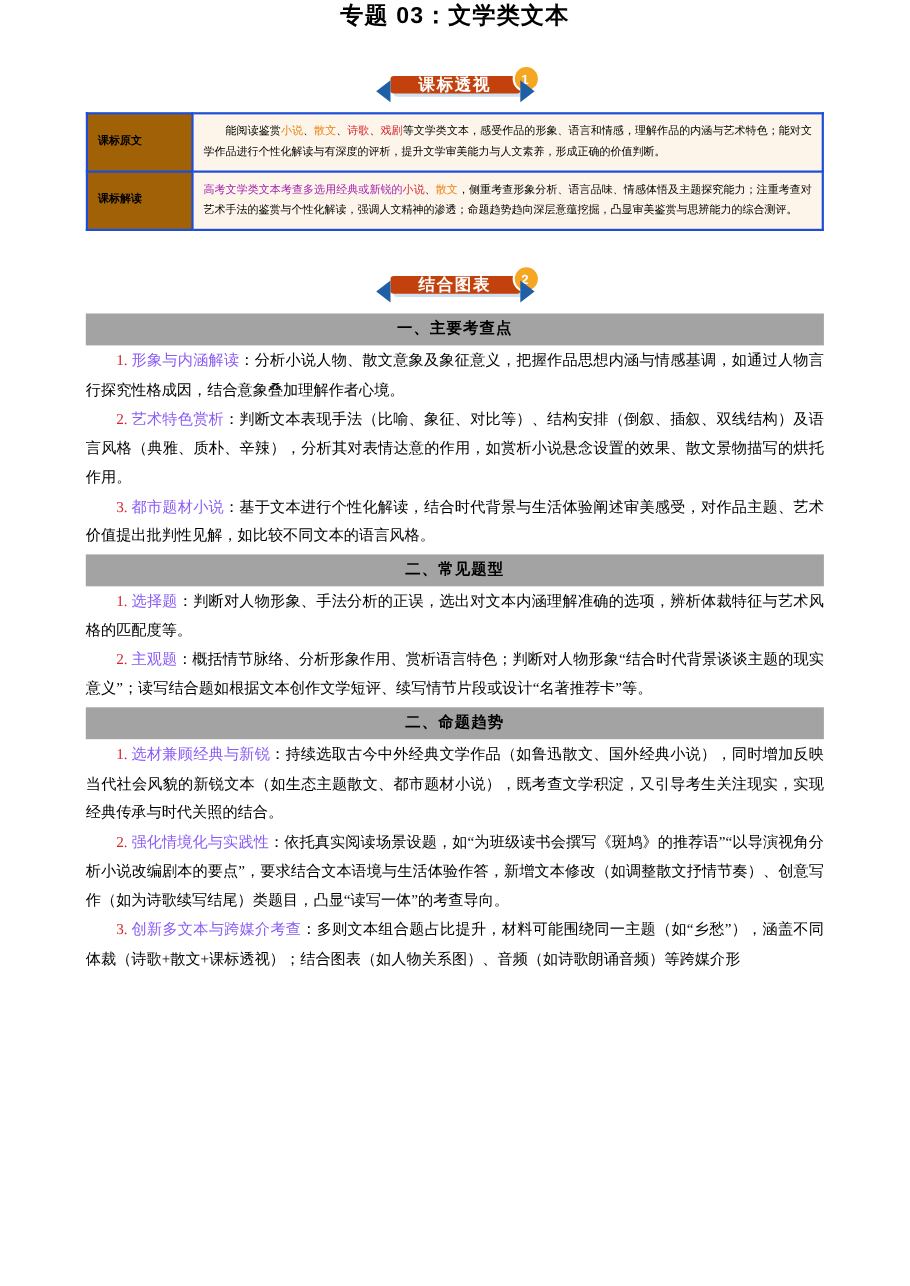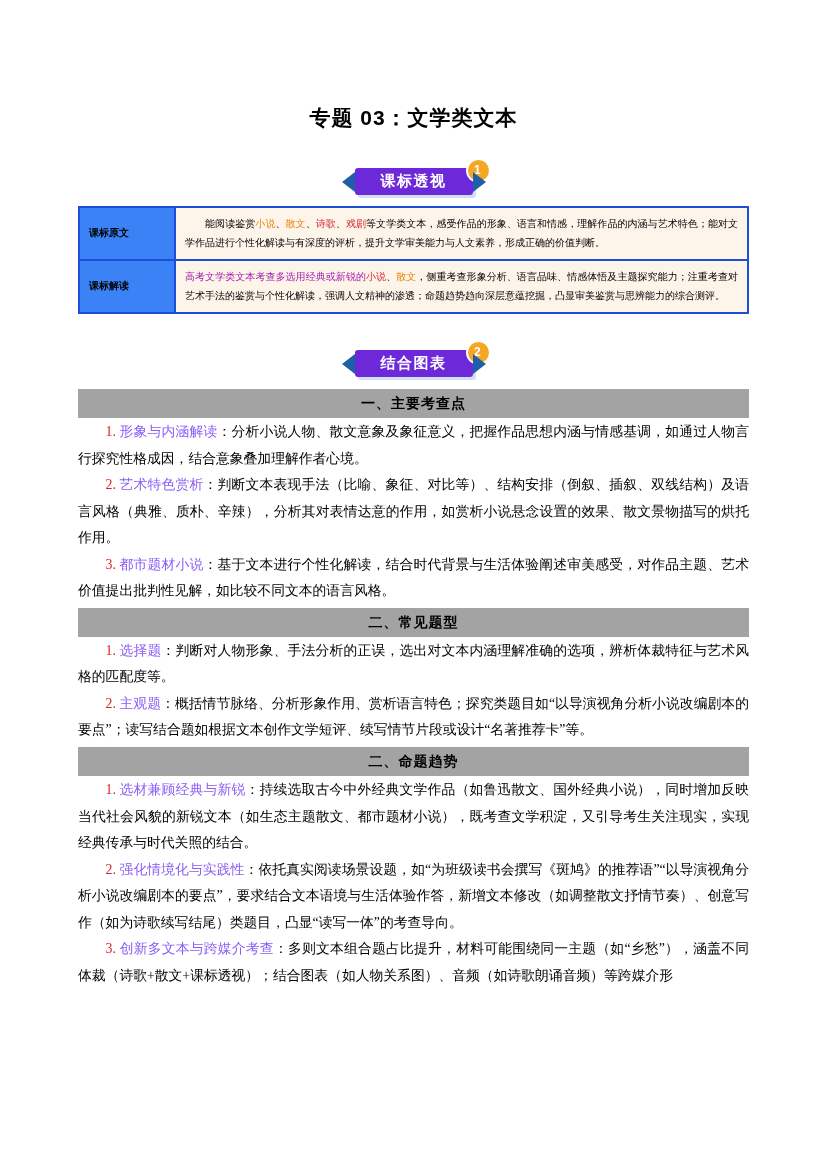--- a/index.html
+++ b/index.html
@@ -17,21 +17,20 @@
   .page {
     position: relative;
     width: 827px;
     height: 1169px;
     box-sizing: border-box;
     padding: 0 78px;
   }
 
   
   .doc-title {
-    margin-top: 104px;
     font-size: 21px;
     font-weight: bold;
     text-align: center;
     letter-spacing: 1px;
     font-family: "Liberation Sans", "DejaVu Sans", sans-serif;
   }
 
   
   .banner-wrap {
     position: relative;
@@ -39,23 +38,23 @@
     margin-top: 26px;
     display: flex;
     justify-content: center;
     align-items: center;
   }
   .banner {
     position: relative;
     display: inline-flex;
     align-items: center;
     justify-content: flex-end;
-    height: 27px;
+    height: 16px;
     padding: 0 26px;
-    background: #6d28d9;
+    background: #c2410c;
     color: #ffffff;
     font-size: 15px;
     font-weight: bold;
     font-family: "Liberation Sans", "DejaVu Sans", sans-serif;
     letter-spacing: 1.5px;
     border-radius: 3px;
     box-shadow: 3px 3px 0 0 #cfe0f0;
   }
   .banner::before {
     content: "";
@@ -105,21 +104,21 @@
   table.kb-table td {
     border: 2px solid #1d4ed8;
     padding: 7px 9px;
     vertical-align: middle;
     font-size: 10px;
     line-height: 1.85;
     text-align: justify;
   }
   td.kb-label {
     width: 76px;
-    background: #3b82f6;
+    background: #a16207;
     text-align: center;
     font-weight: bold;
     font-size: 13.5px;
   }
   td.kb-body {
     background: #fdf4ea;
     text-indent: 0;
   }
   .indent2 { display:inline-block; width: 2em; }
 
@@ -193,21 +192,21 @@
     <div class="sub-head">一、主要考查点</div>
     <div>
       <p class="para"><span class="num-label">1.</span> <span class="kw-red">形象与内涵解读</span><span>：分析小说人物、散文意象及象征意义，把握作品思想内涵与情感基调，如通过人物言行探究性格成因，结合意象叠加理解作者心境。</span></p>
       <p class="para"><span class="num-label">2.</span> <span class="kw-red">艺术特色赏析</span><span>：判断文本表现手法（比喻、象征、对比等）、结构安排（倒叙、插叙、双线结构）及语言风格（典雅、质朴、辛辣），分析其对表情达意的作用，如赏析小说悬念设置的效果、散文景物描写的烘托作用。</span></p>
       <p class="para"><span class="num-label">3.</span> <span class="kw-red">都市题材小说</span><span>：基于文本进行个性化解读，结合时代背景与生活体验阐述审美感受，对作品主题、艺术价值提出批判性见解，如比较不同文本的语言风格。</span></p>
     </div>
 
     <div class="sub-head">二、常见题型</div>
     <div>
       <p class="para"><span class="num-label">1.</span> <span class="kw-red">选择题</span><span>：判断对人物形象、手法分析的正误，选出对文本内涵理解准确的选项，辨析体裁特征与艺术风格的匹配度等。</span></p>
-      <p class="para"><span class="num-label">2.</span> <span class="kw-red">主观题</span><span>：概括情节脉络、分析形象作用、赏析语言特色；探究类题目如“以导演视角分析小说改编剧本的要点”；读写结合题如根据文本创作文学短评、续写情节片段或设计“名著推荐卡”等。</span></p>
+      <p class="para"><span class="num-label">2.</span> <span class="kw-red">主观题</span><span>：概括情节脉络、分析形象作用、赏析语言特色；判断对人物形象“结合时代背景谈谈主题的现实意义”；读写结合题如根据文本创作文学短评、续写情节片段或设计“名著推荐卡”等。</span></p>
     </div>
 
     <div class="sub-head">二、命题趋势</div>
     <div>
       <p class="para"><span class="num-label">1.</span> <span class="kw-red">选材兼顾经典与新锐</span><span>：持续选取古今中外经典文学作品（如鲁迅散文、国外经典小说），同时增加反映当代社会风貌的新锐文本（如生态主题散文、都市题材小说），既考查文学积淀，又引导考生关注现实，实现经典传承与时代关照的结合。</span></p>
       <p class="para"><span class="num-label">2.</span> <span class="kw-red">强化情境化与实践性</span><span>：依托真实阅读场景设题，如“为班级读书会撰写《斑鸠》的推荐语”“以导演视角分析小说改编剧本的要点”，要求结合文本语境与生活体验作答，新增文本修改（如调整散文抒情节奏）、创意写作（如为诗歌续写结尾）类题目，凸显“读写一体”的考查导向。</span></p>
       <p class="para"><span class="num-label">3.</span> <span class="kw-red">创新多文本与跨媒介考查</span><span>：多则文本组合题占比提升，材料可能围绕同一主题（如“乡愁”），涵盖不同体裁（诗歌+散文+课标透视）；结合图表（如人物关系图）、音频（如诗歌朗诵音频）等跨媒介形</span></p>
     </div>
 
   </div>

